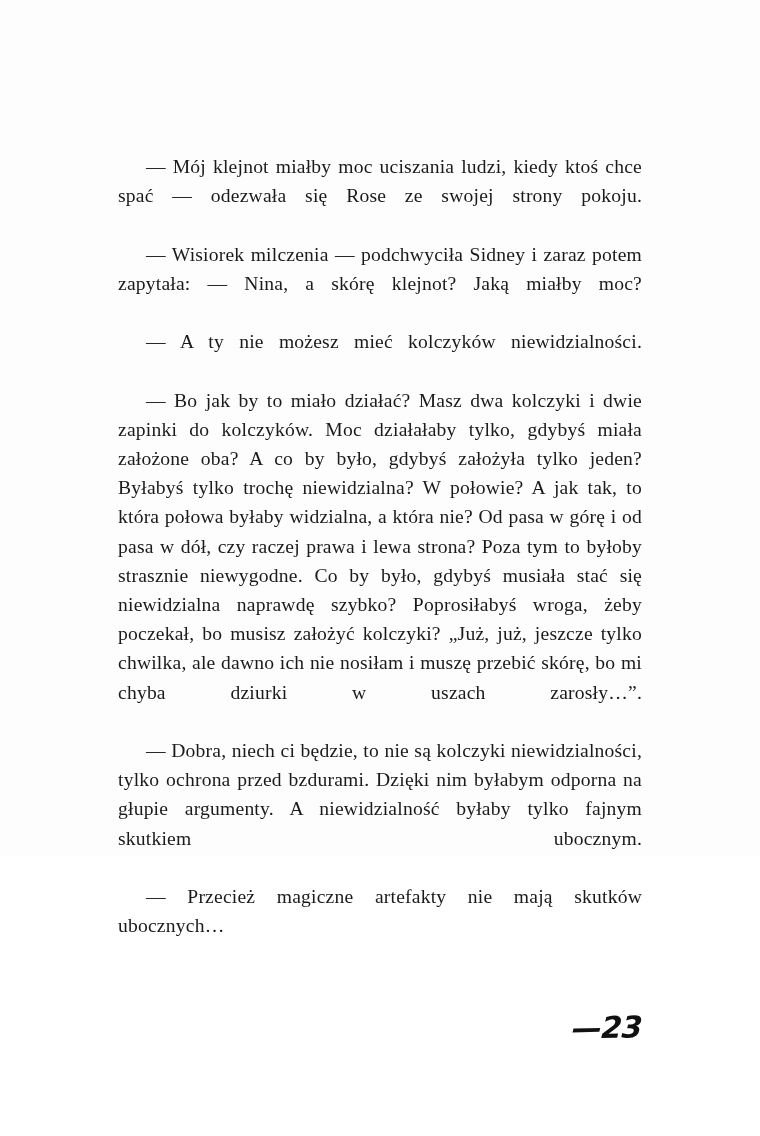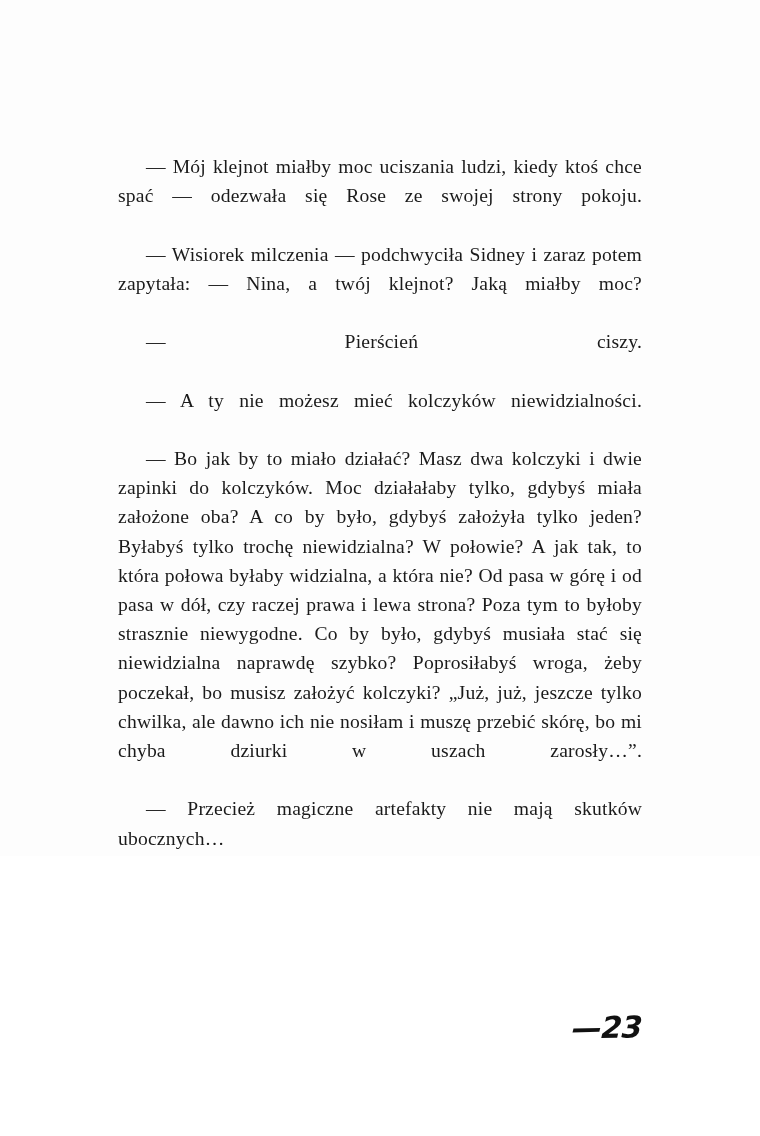--- a/index.html
+++ b/index.html
@@ -73,23 +73,23 @@
     transform: rotate(-1.2deg);
   }
 </style>
 </head>
 <body>
 
 <div class="page">
 
   <div class="text-block">
     <p class="para">— Mój klejnot miałby moc uciszania ludzi, kiedy ktoś chce spać — odezwała się Rose ze swojej strony pokoju.</p>
-    <p class="para">— Wisiorek milczenia — podchwyciła Sidney i zaraz potem zapytała: — Nina, a twój klejnot? Jaką miałby moc?</p>
-    <p class="para">— Pierścień ciszy.</p>
+    <p class="para">— Wisiorek milczenia — podchwyciła Sidney i zaraz potem zapytała: — Nina, a skórę klejnot? Jaką miałby moc?</p>
     <p class="para">— A ty nie możesz mieć kolczyków niewidzialności.</p>
     <p class="para">— Bo jak by to miało działać? Masz dwa kolczyki i dwie zapinki do kolczyków. Moc działałaby tylko, gdybyś miała założone oba? A co by było, gdybyś założyła tylko jeden? Byłabyś tylko trochę niewidzialna? W połowie? A jak tak, to która połowa byłaby widzialna, a która nie? Od pasa w górę i od pasa w dół, czy raczej prawa i lewa strona? Poza tym to byłoby strasznie niewygodne. Co by było, gdybyś musiała stać się niewidzialna naprawdę szybko? Poprosiłabyś wroga, żeby poczekał, bo musisz założyć kolczyki? „Już, już, jeszcze tylko chwilka, ale dawno ich nie nosiłam i muszę przebić skórę, bo mi chyba dziurki w uszach zarosły…”.</p>
+    <p class="para">— Dobra, niech ci będzie, to nie są kolczyki niewidzialności, tylko ochrona przed bzdurami. Dzięki nim byłabym odporna na głupie argumenty. A niewidzialność byłaby tylko fajnym skutkiem ubocznym.</p>
     <p class="para">— Przecież magiczne artefakty nie mają skutków ubocznych…</p>
 
   </div>
 
   <div class="page-number"><span class="folio-inner">—23</span></div>
 
 </div>
 
 </body></html>

